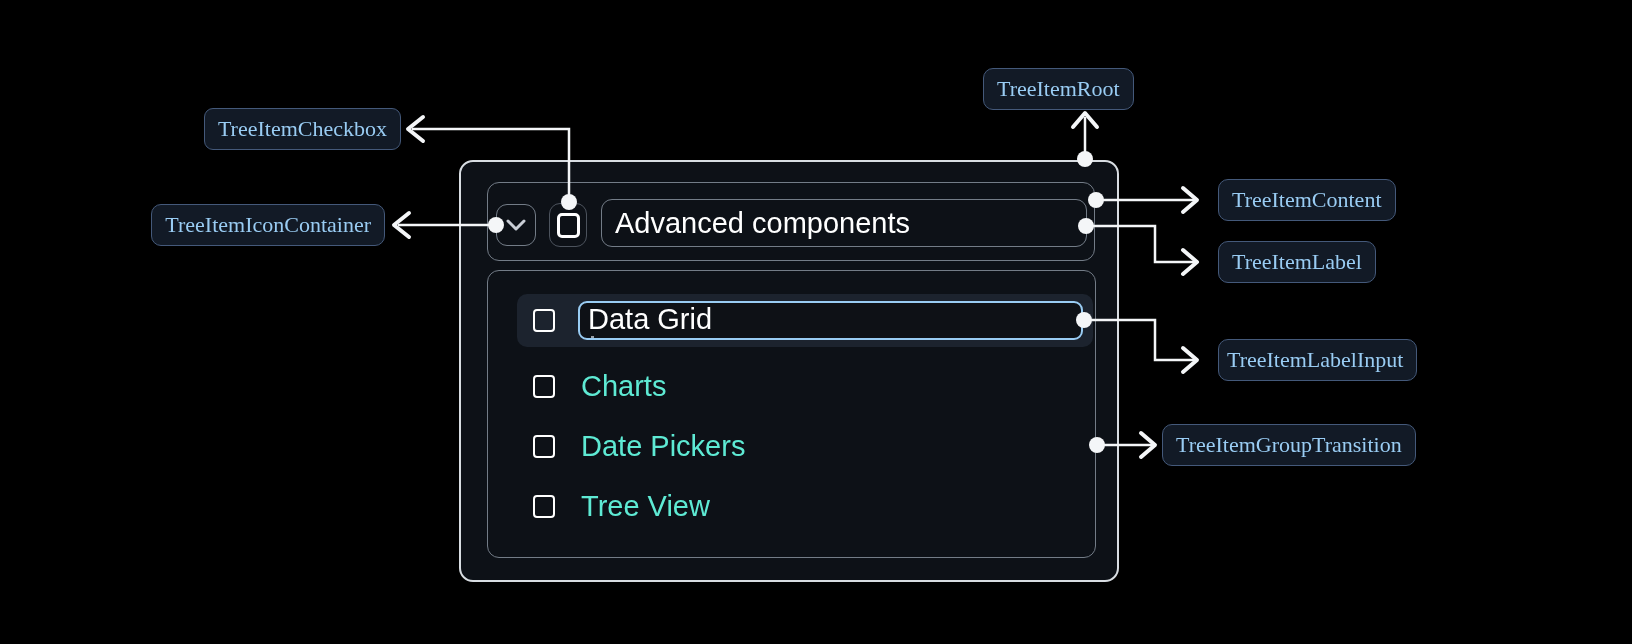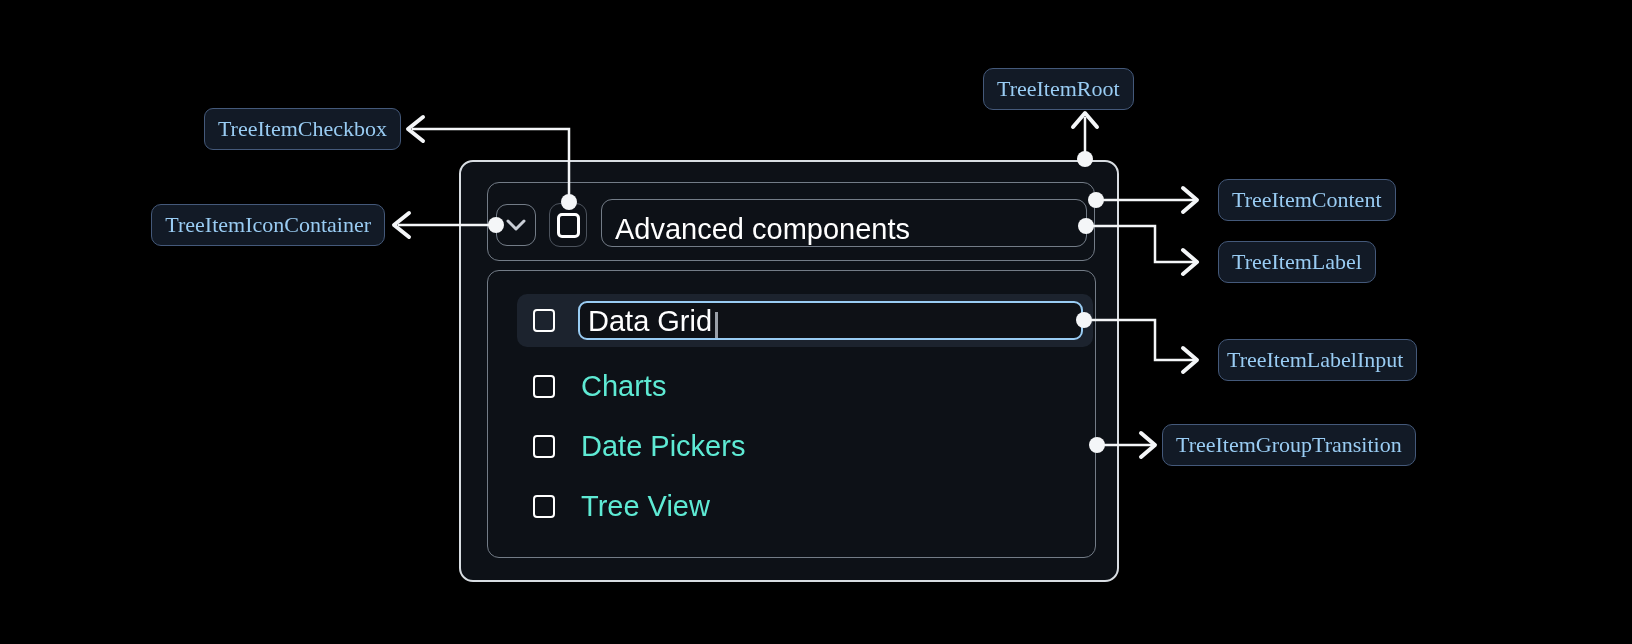--- a/index.html
+++ b/index.html
@@ -25,43 +25,43 @@
   }
   .checkbox-btn{
     left:549px;top:203px;width:38px;height:44px;
     border:1.5px solid #4c535d;border-radius:11px;
     display:flex;align-items:center;justify-content:center;
   }
   .cb-icon-lg{width:23px;height:25px;border:3px solid #fff;border-radius:5px;box-sizing:border-box;}
   .label-box{
     left:601px;top:199px;width:486px;height:48px;
     border:1.5px solid #737c87;border-radius:11px;
-    display:flex;align-items:flex-end;padding-left:13px;
+    display:flex;align-items:center;padding-left:13px;
     color:#fff;font-size:29px;
   }
   .group-box{
     left:487px;top:270px;width:609px;height:288px;
     border:1.5px solid #737c87;border-radius:12px;
   }
   .row{left:517px;width:576px;height:53px;border-radius:10px;}
   .row-hl{top:294px;background:#1c232e;}
   .row2{top:360px;} .row3{top:420px;} .row4{top:480px;}
   .cb-icon{
     position:absolute;left:16px;top:15px;width:22px;height:23px;
     border:2.5px solid #fff;border-radius:4px;box-sizing:border-box;
   }
   .row-label{
     position:absolute;left:64px;top:0;height:53px;display:flex;align-items:center;
     color:#5eead4;font-size:29px;
   }
   .input-box{
     position:absolute;left:61px;top:7px;width:505px;height:39px;
     background:#0e1116;border:2px solid #99ccf3;border-radius:9px;
-    display:flex;align-items:flex-end;padding-left:8px;box-sizing:border-box;
-    color:#fff;font-size:29px;
+    display:flex;align-items:flex-start;padding-left:8px;box-sizing:border-box;
+    color:#fff;font-size:29px;flex-direction:column;
   }
   .caret{width:3px;height:26px;background:#9aa0a8;margin-left:3px;}
 
   
   .chip{
     position:absolute;height:42px;display:inline-flex;align-items:center;
     padding:0 13px;background:#121a26;border:1.5px solid #44597a;border-radius:10px;
     color:#99ccf3;font-family:Liberation Serif, serif;font-size:22px;white-space:nowrap;
     box-sizing:border-box;
   }

